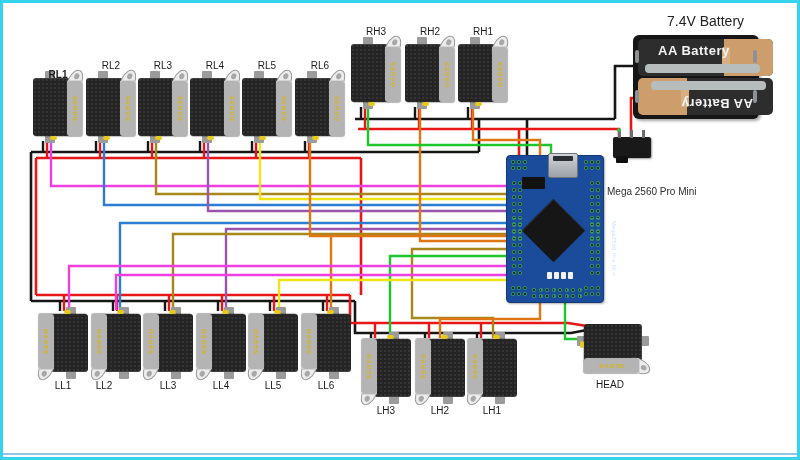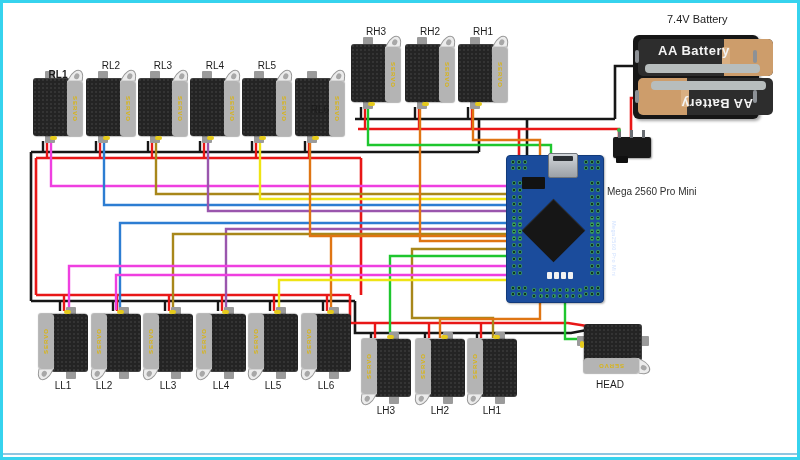--- a/index.html
+++ b/index.html
@@ -39,21 +39,21 @@
 
   
   #holder{position:absolute;background:#161616;border-radius:6px;box-shadow:2px 2px 3px rgba(0,0,0,.35);}
   .cell{position:absolute;left:5px;width:135px;height:37px;border-radius:5px;overflow:hidden;background:#2d2d2d;}
   .cell .tan{position:absolute;right:0;top:0;width:36%;height:100%;background:#cd9d6b;}
   .cell .tip{position:absolute;right:32%;top:22%;width:6%;height:56%;background:#d9af82;border-radius:2px;}
   .cell .stripe{position:absolute;left:5%;right:10%;bottom:3px;height:9px;background:#b7bdbd;border-radius:4px;}
   .cell .txt{position:absolute;left:20px;top:4px;font-weight:bold;font-size:13px;color:#f4f4f4;letter-spacing:.5px;}
   .cell.flip{transform:rotate(180deg);}
   .spring{position:absolute;width:4px;height:13px;background:#8d9196;border-radius:2px;}
-  #battery-label{position:absolute;font-size:11px;color:#222;}
+  #battery-label{position:absolute;font-size:14px;color:#222;}
 
   
   #pswitch{position:absolute;background:#191919;border-radius:2px;box-shadow:1px 1px 2px rgba(0,0,0,.4);}
   #pswitch .knob{position:absolute;left:3px;bottom:-5px;width:12px;height:7px;background:#101010;border-radius:1px;}
   .swpin{position:absolute;top:-7px;width:3px;height:8px;background:#6b6f74;}
   .swdot{position:absolute;top:-9px;width:4px;height:4px;border-radius:50%;background:#3dbb4a;}
 
   
   #logo{position:absolute;font-size:37px;font-weight:bold;letter-spacing:-1px;}
   #logo .p1{color:#4f4f4f;}
@@ -193,21 +193,21 @@
       <div class="sv-label" style="left: 239px; top: 57px;">RL5</div>
       <div class="servo" style="left: 292px; top: 72px;">
         <div class="sv-tab-t"></div>
         <div class="sv-tab-b"></div>
         <div class="sv-body"></div>
         <div class="sv-horn"></div>
         <div class="sv-bracket"></div>
         <div class="sv-text">SERVO</div>
         <div class="sv-plug"></div>
       </div>
-      <div class="sv-label" style="left: 292px; top: 57px; margin-top: 44px;">RL6</div>
+      <div class="sv-label" style="left: 292px; top: 57px;">RL6</div>
       <div class="servo" style="left: 348px; top: 38px;">
         <div class="sv-tab-t"></div>
         <div class="sv-tab-b"></div>
         <div class="sv-body"></div>
         <div class="sv-horn"></div>
         <div class="sv-bracket"></div>
         <div class="sv-text">SERVO</div>
         <div class="sv-plug"></div>
       </div>
       <div class="sv-label" style="left: 348px; top: 23px;">RH3</div>

